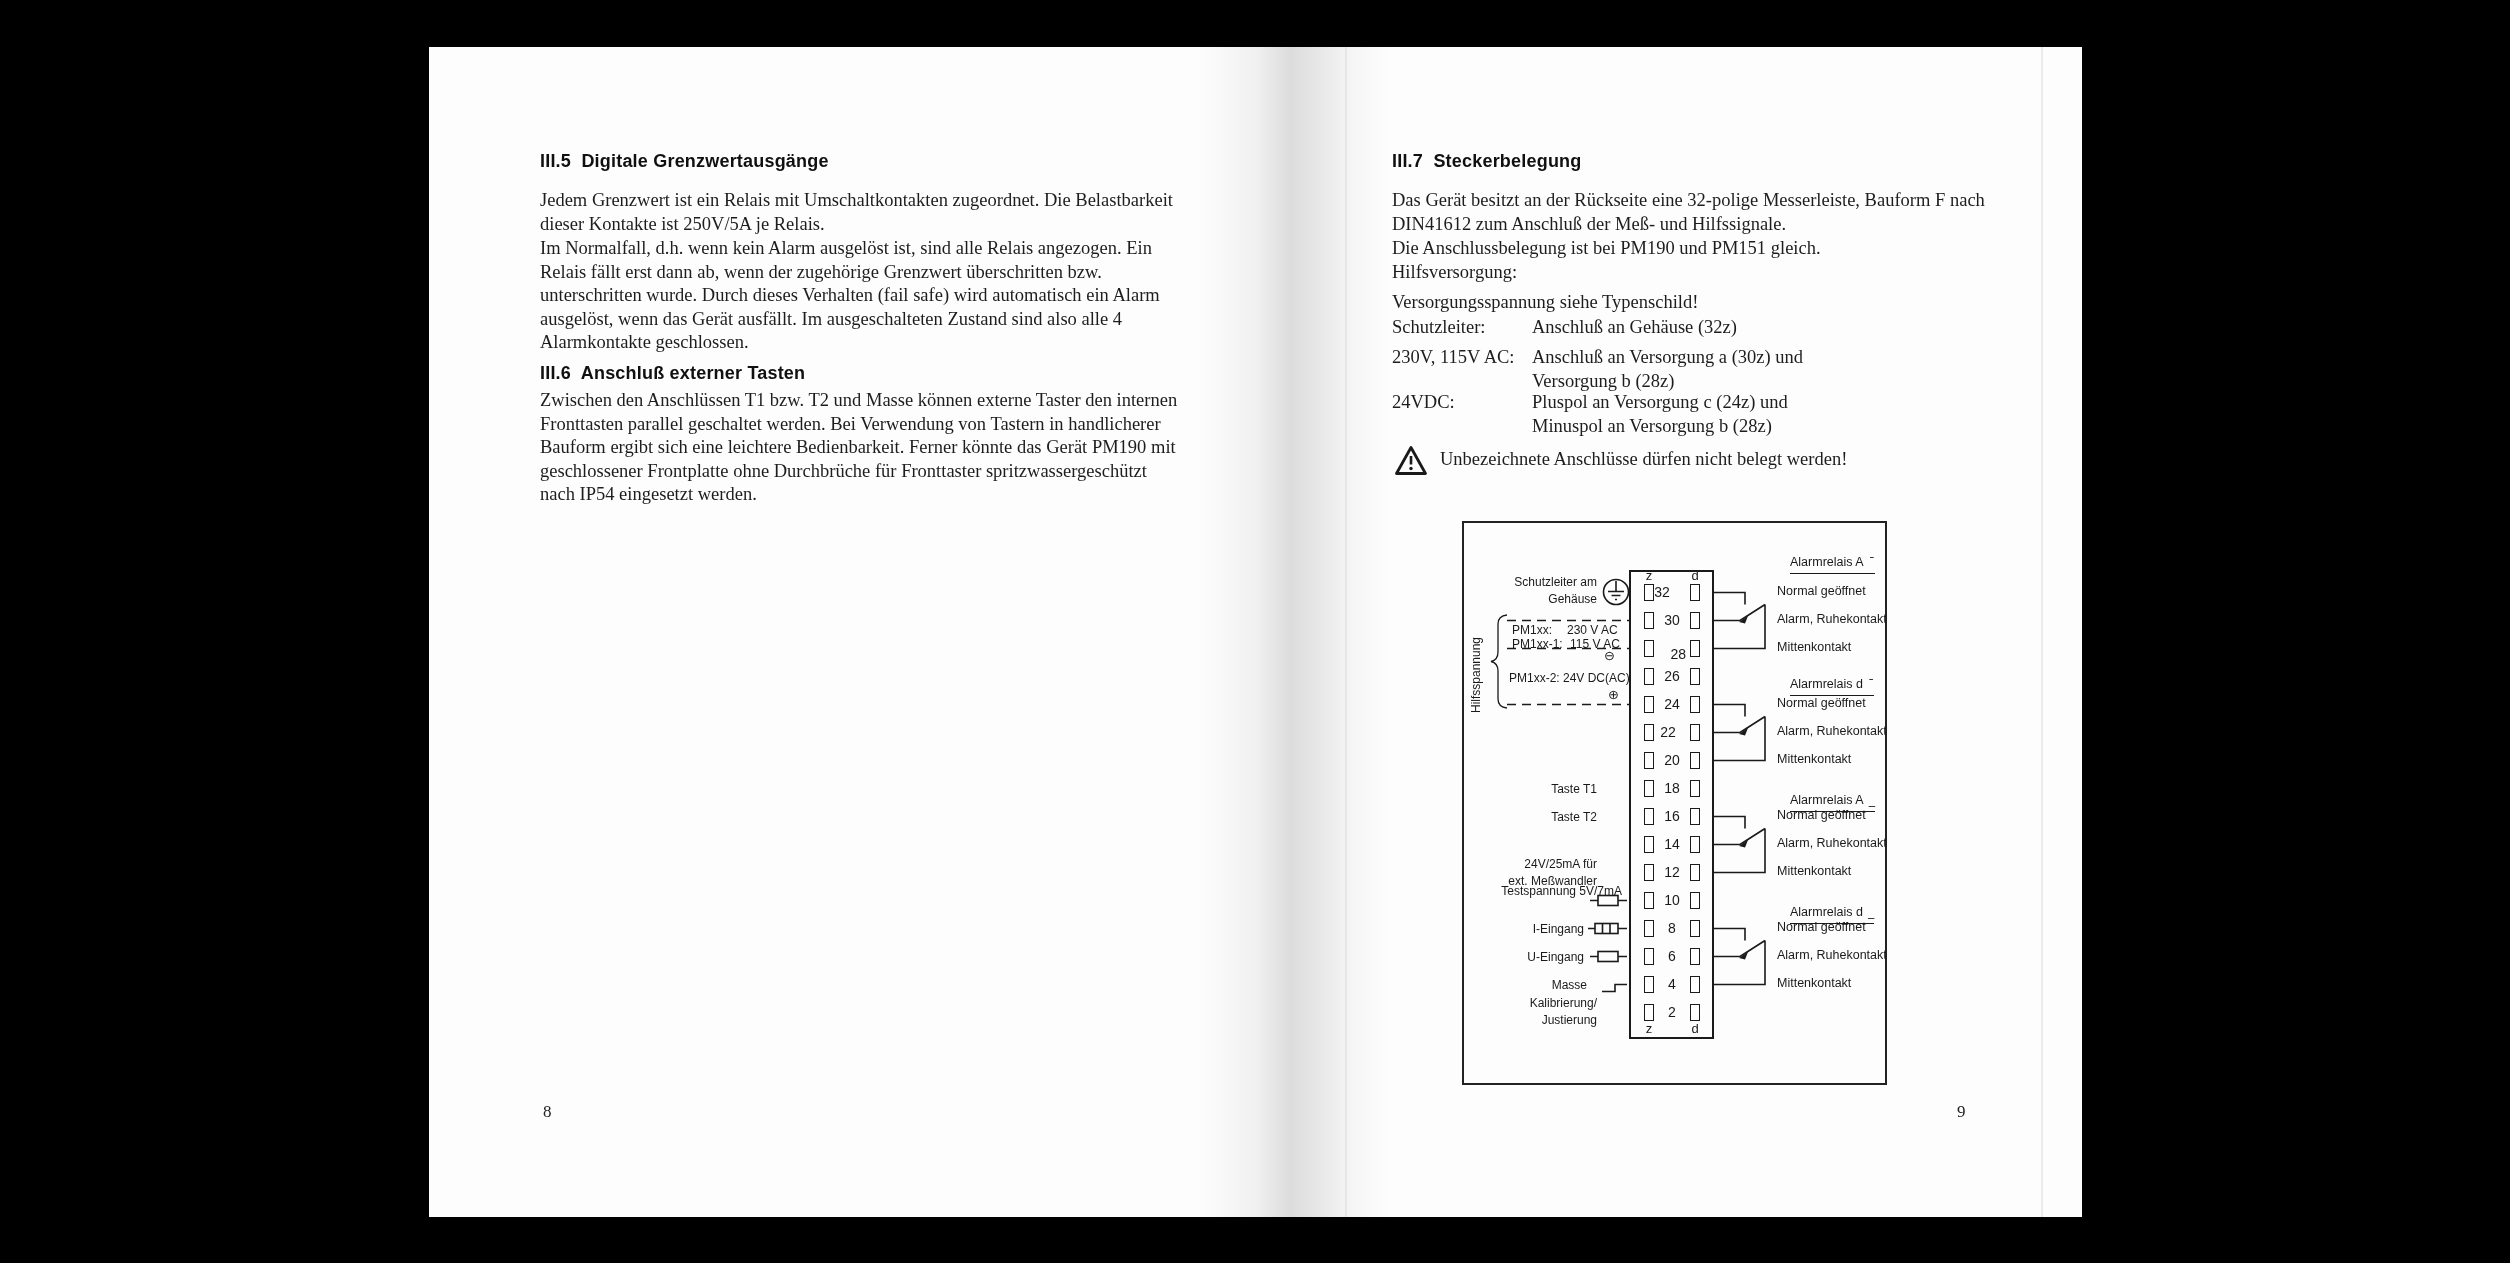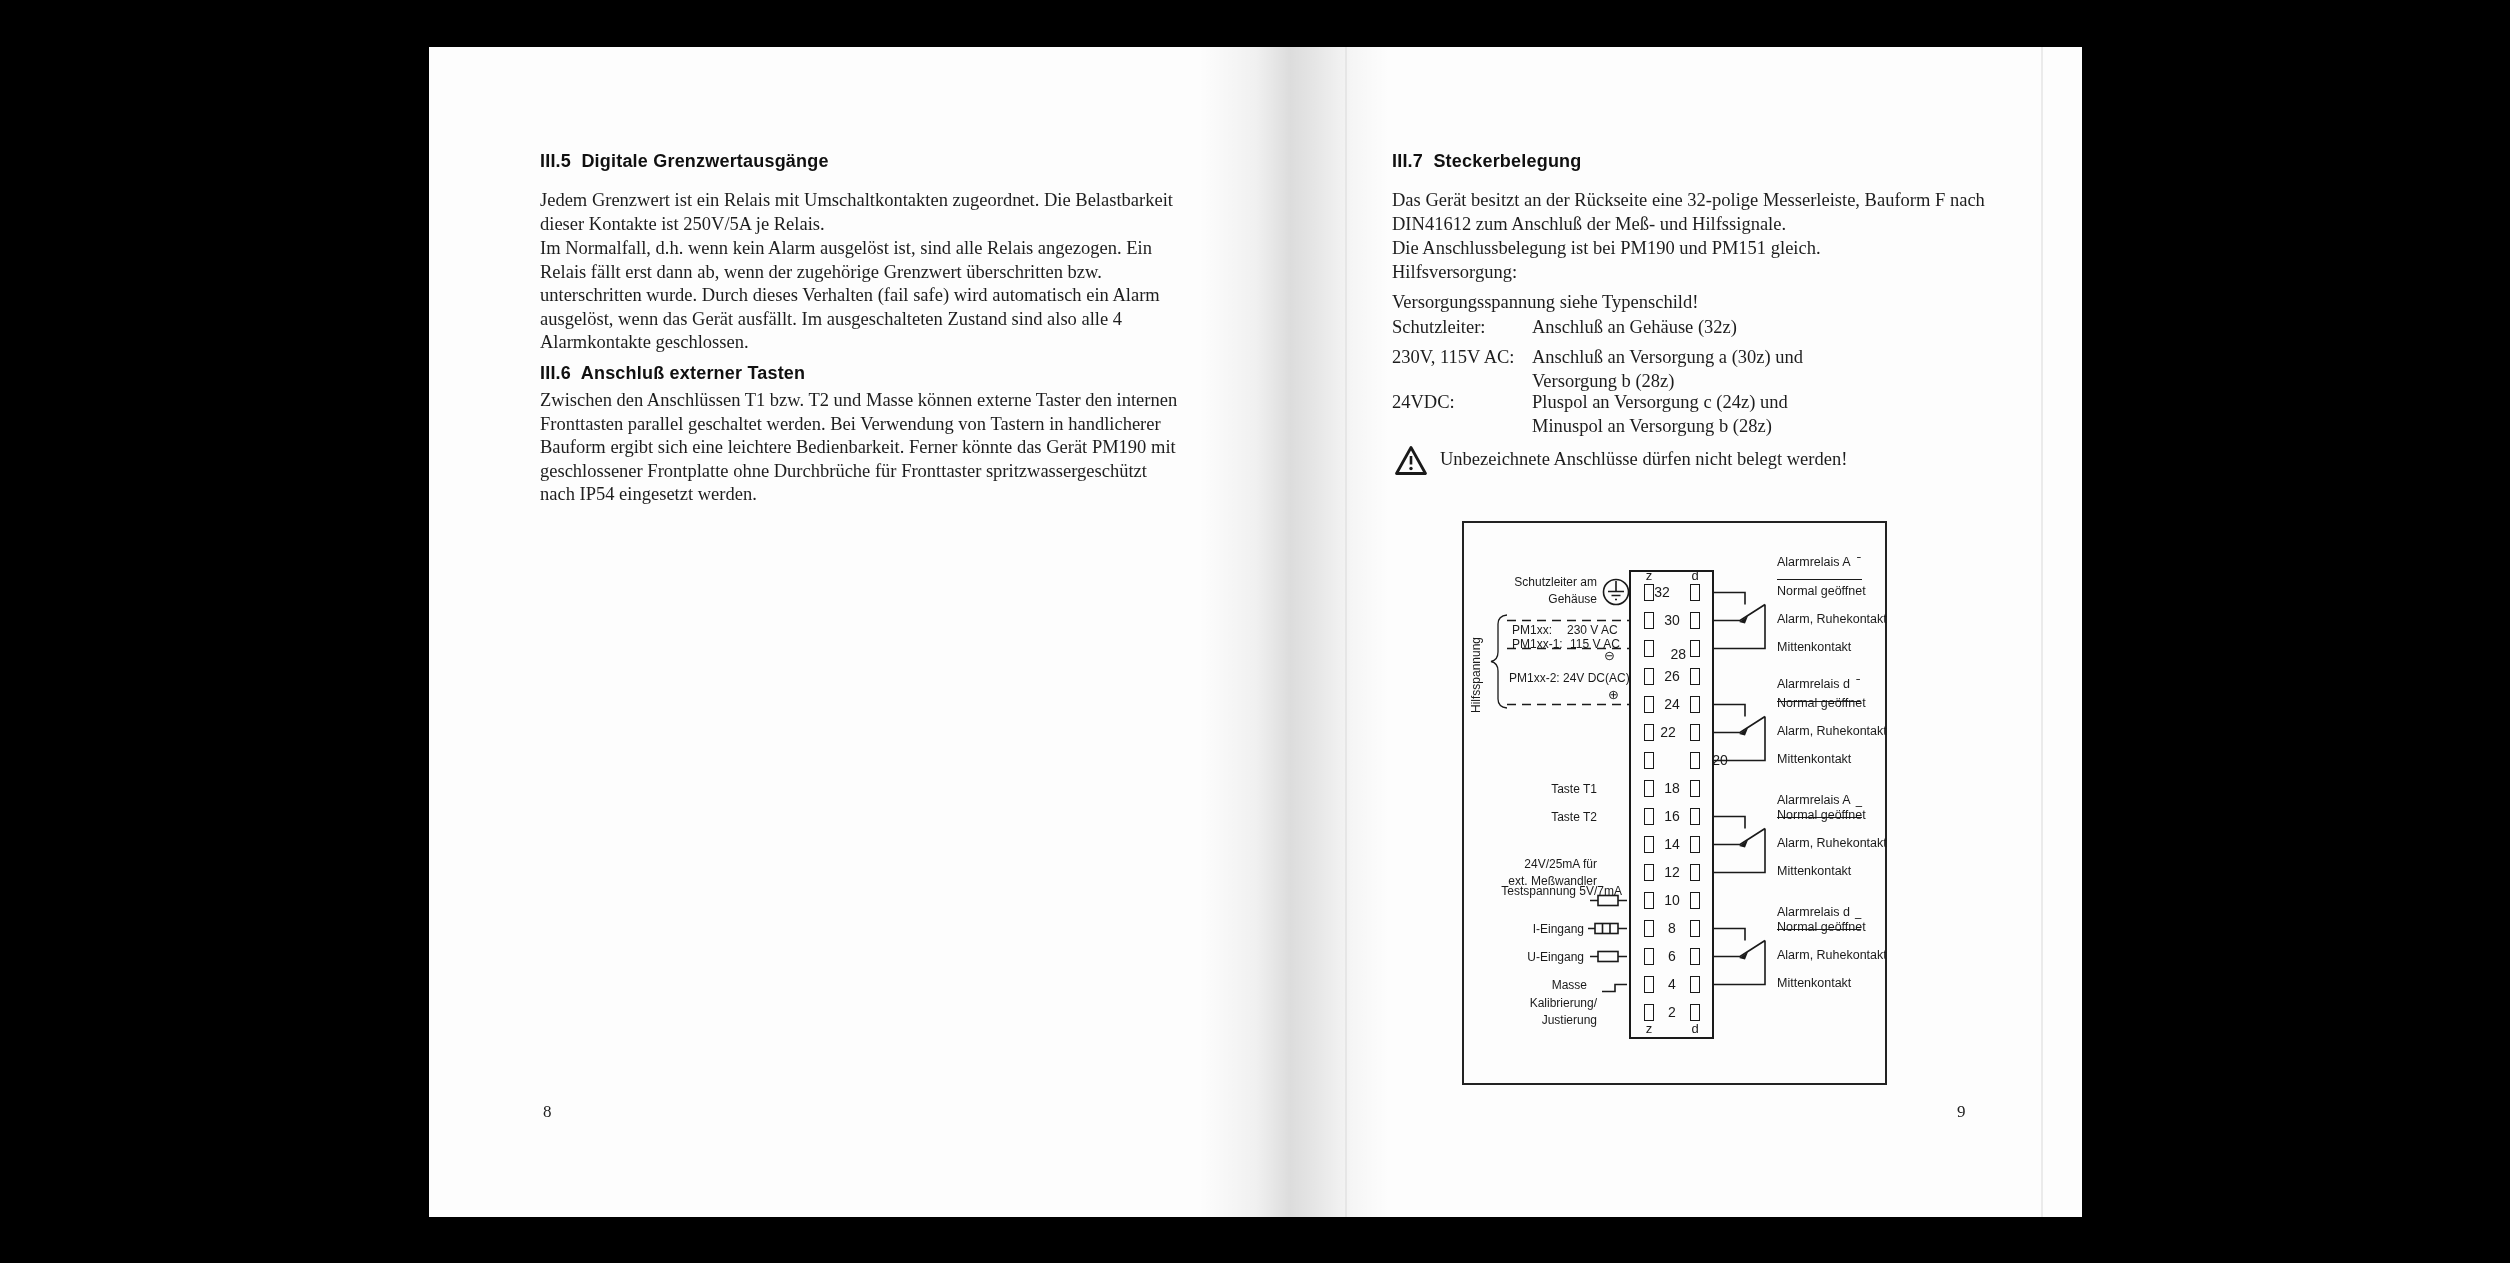--- a/index.html
+++ b/index.html
@@ -13,21 +13,21 @@
     background:linear-gradient(to right,rgba(0,0,0,0) 0%,rgba(0,0,0,.05) 30%,rgba(0,0,0,.13) 48%,rgba(0,0,0,.10) 58%,rgba(0,0,0,.03) 80%,rgba(0,0,0,0) 100%);}
   .edge-line{position:absolute;top:0;height:1170px;width:2px;pointer-events:none;}
   
   .dframe{position:absolute;left:1033px;top:474px;width:425px;height:564px;border:2px solid #222;box-sizing:border-box;}
   .dlabel{font-family:"Liberation Sans",sans-serif;font-size:12px;line-height:17px;color:#1a1a1a;white-space:nowrap;}
   .dlabel.r{text-align:right;}
   .connbox{position:absolute;left:165px;top:47px;width:85px;height:469px;border:2px solid #1a1a1a;box-sizing:border-box;background:#fdfdfd;}
   .pin{position:absolute;width:10px;height:17px;border:1.7px solid #1a1a1a;box-sizing:border-box;background:#fff;}
   .pinnum{position:absolute;width:28px;text-align:center;font-family:"Liberation Sans",sans-serif;font-size:14px;color:#1a1a1a;}
   .coltag{position:absolute;width:18px;text-align:center;font-family:"Liberation Sans",sans-serif;font-size:13px;color:#1a1a1a;}
-  .relay-head{position:absolute;left:313px;font-family:"Liberation Sans",sans-serif;font-size:12.5px;color:#1a1a1a;white-space:nowrap;border-bottom:1.2px solid #1a1a1a;padding-bottom:10px;}
+  .relay-head{position:absolute;left:326px;font-family:"Liberation Sans",sans-serif;font-size:12.5px;color:#1a1a1a;white-space:nowrap;border-bottom:1.2px solid #1a1a1a;padding-bottom:4px;}
   .relay-head .mk{margin-left:5px;font-family:"DejaVu Sans",sans-serif;}
   .relay-row{position:absolute;left:313px;font-family:"Liberation Sans",sans-serif;font-size:12.5px;color:#1a1a1a;white-space:nowrap;}
   .sym{font-family:"DejaVu Sans",sans-serif;font-size:13px;color:#1a1a1a;line-height:13px;}
   .vert{writing-mode:vertical-rl;transform:rotate(180deg);}
   svg{display:block;}
 </style>
 </head>
 <body>
 
 <div class="canvas">
@@ -129,21 +129,21 @@
             <div class="pin" style="left:180px;top:145px;"></div>
             <div class="pinnum" style="left:194px;top:144.5px;">26</div>
             <div class="pin" style="left:226px;top:145px;"></div>
             <div class="pin" style="left:180px;top:173px;"></div>
             <div class="pinnum" style="left:194px;top:172.5px;">24</div>
             <div class="pin" style="left:226px;top:173px;"></div>
             <div class="pin" style="left:180px;top:201px;"></div>
             <div class="pinnum" style="left:190px;top:200.5px;">22</div>
             <div class="pin" style="left:226px;top:201px;"></div>
             <div class="pin" style="left:180px;top:229px;"></div>
-            <div class="pinnum" style="left:194px;top:228.5px;margin-left:48px;">20</div>
+            <div class="pinnum" style="left:194px;top:228.5px;">20</div>
             <div class="pin" style="left:226px;top:229px;"></div>
             <div class="pin" style="left:180px;top:257px;"></div>
             <div class="pinnum" style="left:194px;top:256.5px;">18</div>
             <div class="pin" style="left:226px;top:257px;"></div>
             <div class="pin" style="left:180px;top:285px;"></div>
             <div class="pinnum" style="left:194px;top:284.5px;">16</div>
             <div class="pin" style="left:226px;top:285px;"></div>
             <div class="pin" style="left:180px;top:313px;"></div>
             <div class="pinnum" style="left:194px;top:312.5px;">14</div>
             <div class="pin" style="left:226px;top:313px;"></div>

